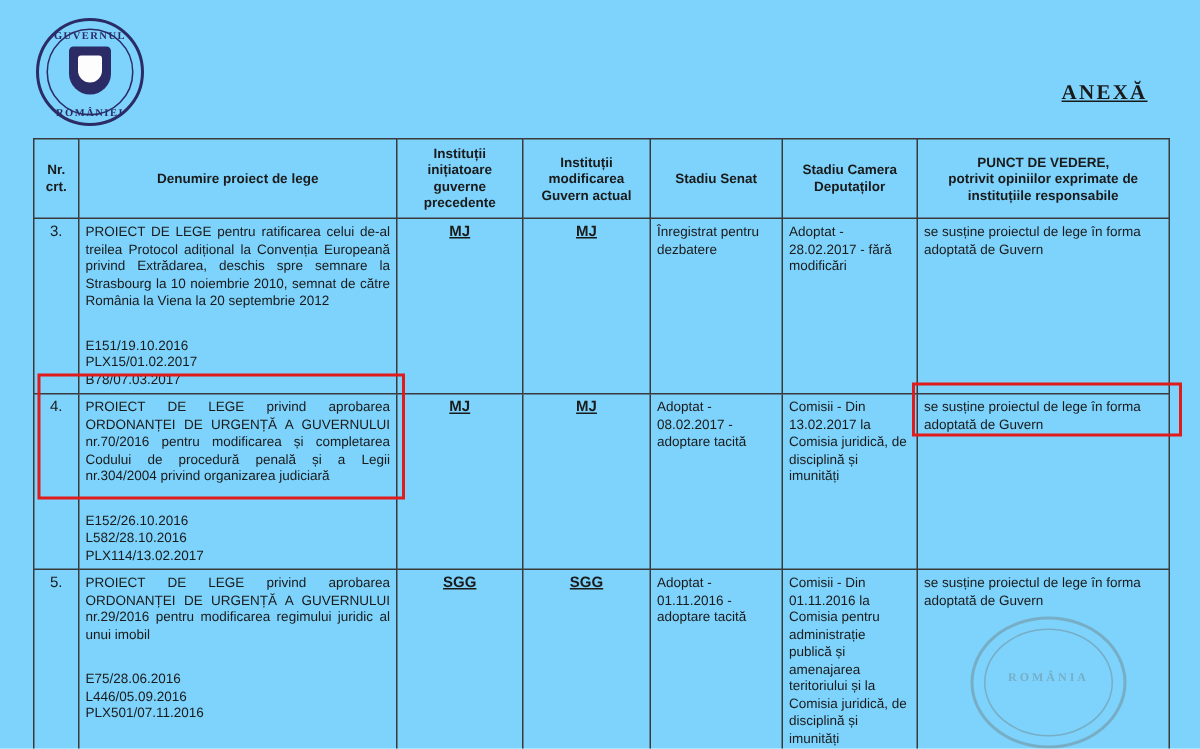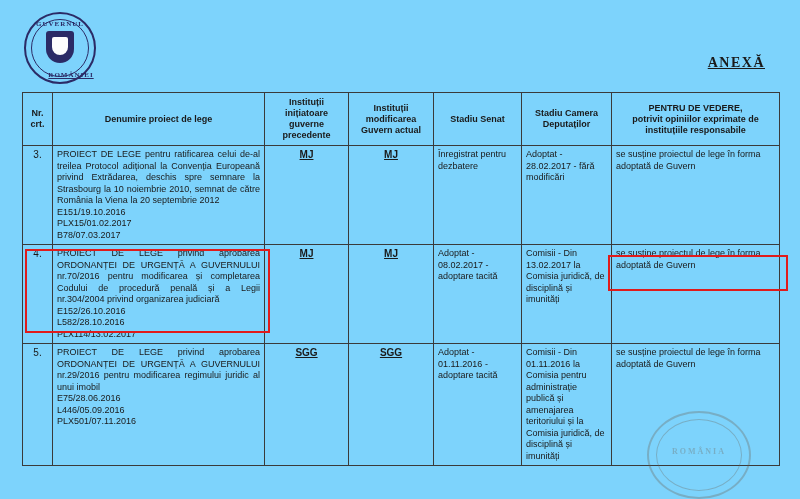--- a/index.html
+++ b/index.html
@@ -77,21 +77,21 @@
     position: absolute;
     width: 72px;
     text-align: center;
     font-size: 7px;
     letter-spacing: 1px;
     color: #2b2b66;
     font-weight: bold;
     font-family: "Liberation Serif", serif;
   }
   .seal .seal-top-text { top: 8px; left: 0; }
-  .seal .seal-bottom-text { bottom: 7px; left: 11px; text-decoration: underline; }
+  .seal .seal-bottom-text { bottom: 7px; left: 0; }
 
   .ministry {
     position: absolute;
     left: 112px;
     top: 30px;
     font-family: "Liberation Serif", serif;
     font-size: 17px;
     letter-spacing: 0.4px;
     color: #262626;
     line-height: 21px;
@@ -153,21 +153,21 @@
     text-align: center;
     vertical-align: middle;
     font-size: 10px;
   }
 
   td.den {
     text-align: justify;
     font-size: 9px;
   }
   td.den .title-block { text-align: justify; }
-  td.den .refs { margin-top: 0; }
+  td.den .refs { margin-top: 18px; }
   td.den .refs div { white-space: nowrap; }
 
   td.center {
     text-align: center;
     vertical-align: middle;
     font-weight: bold;
     font-size: 10px;
     text-decoration: underline;
   }
 
@@ -270,21 +270,21 @@
             <span>Instituții</span><br>
             <span>modificarea</span><br>
             <span>Guvern actual</span>
           </th>
           <th>Stadiu Senat</th>
           <th>
             <span>Stadiu Camera</span><br>
             <span>Deputaților</span>
           </th>
           <th>
-            <span>PENTRU DE VEDERE,</span><br>
+            <span>PUNCT DE VEDERE,</span><br>
             <span>potrivit opiniilor exprimate de</span><br>
             <span>instituțiile responsabile</span>
           </th>
         </tr>
       </thead>
       <tbody>
 
         <tr>
           <td class="nr">3.</td>
           <td class="den">

